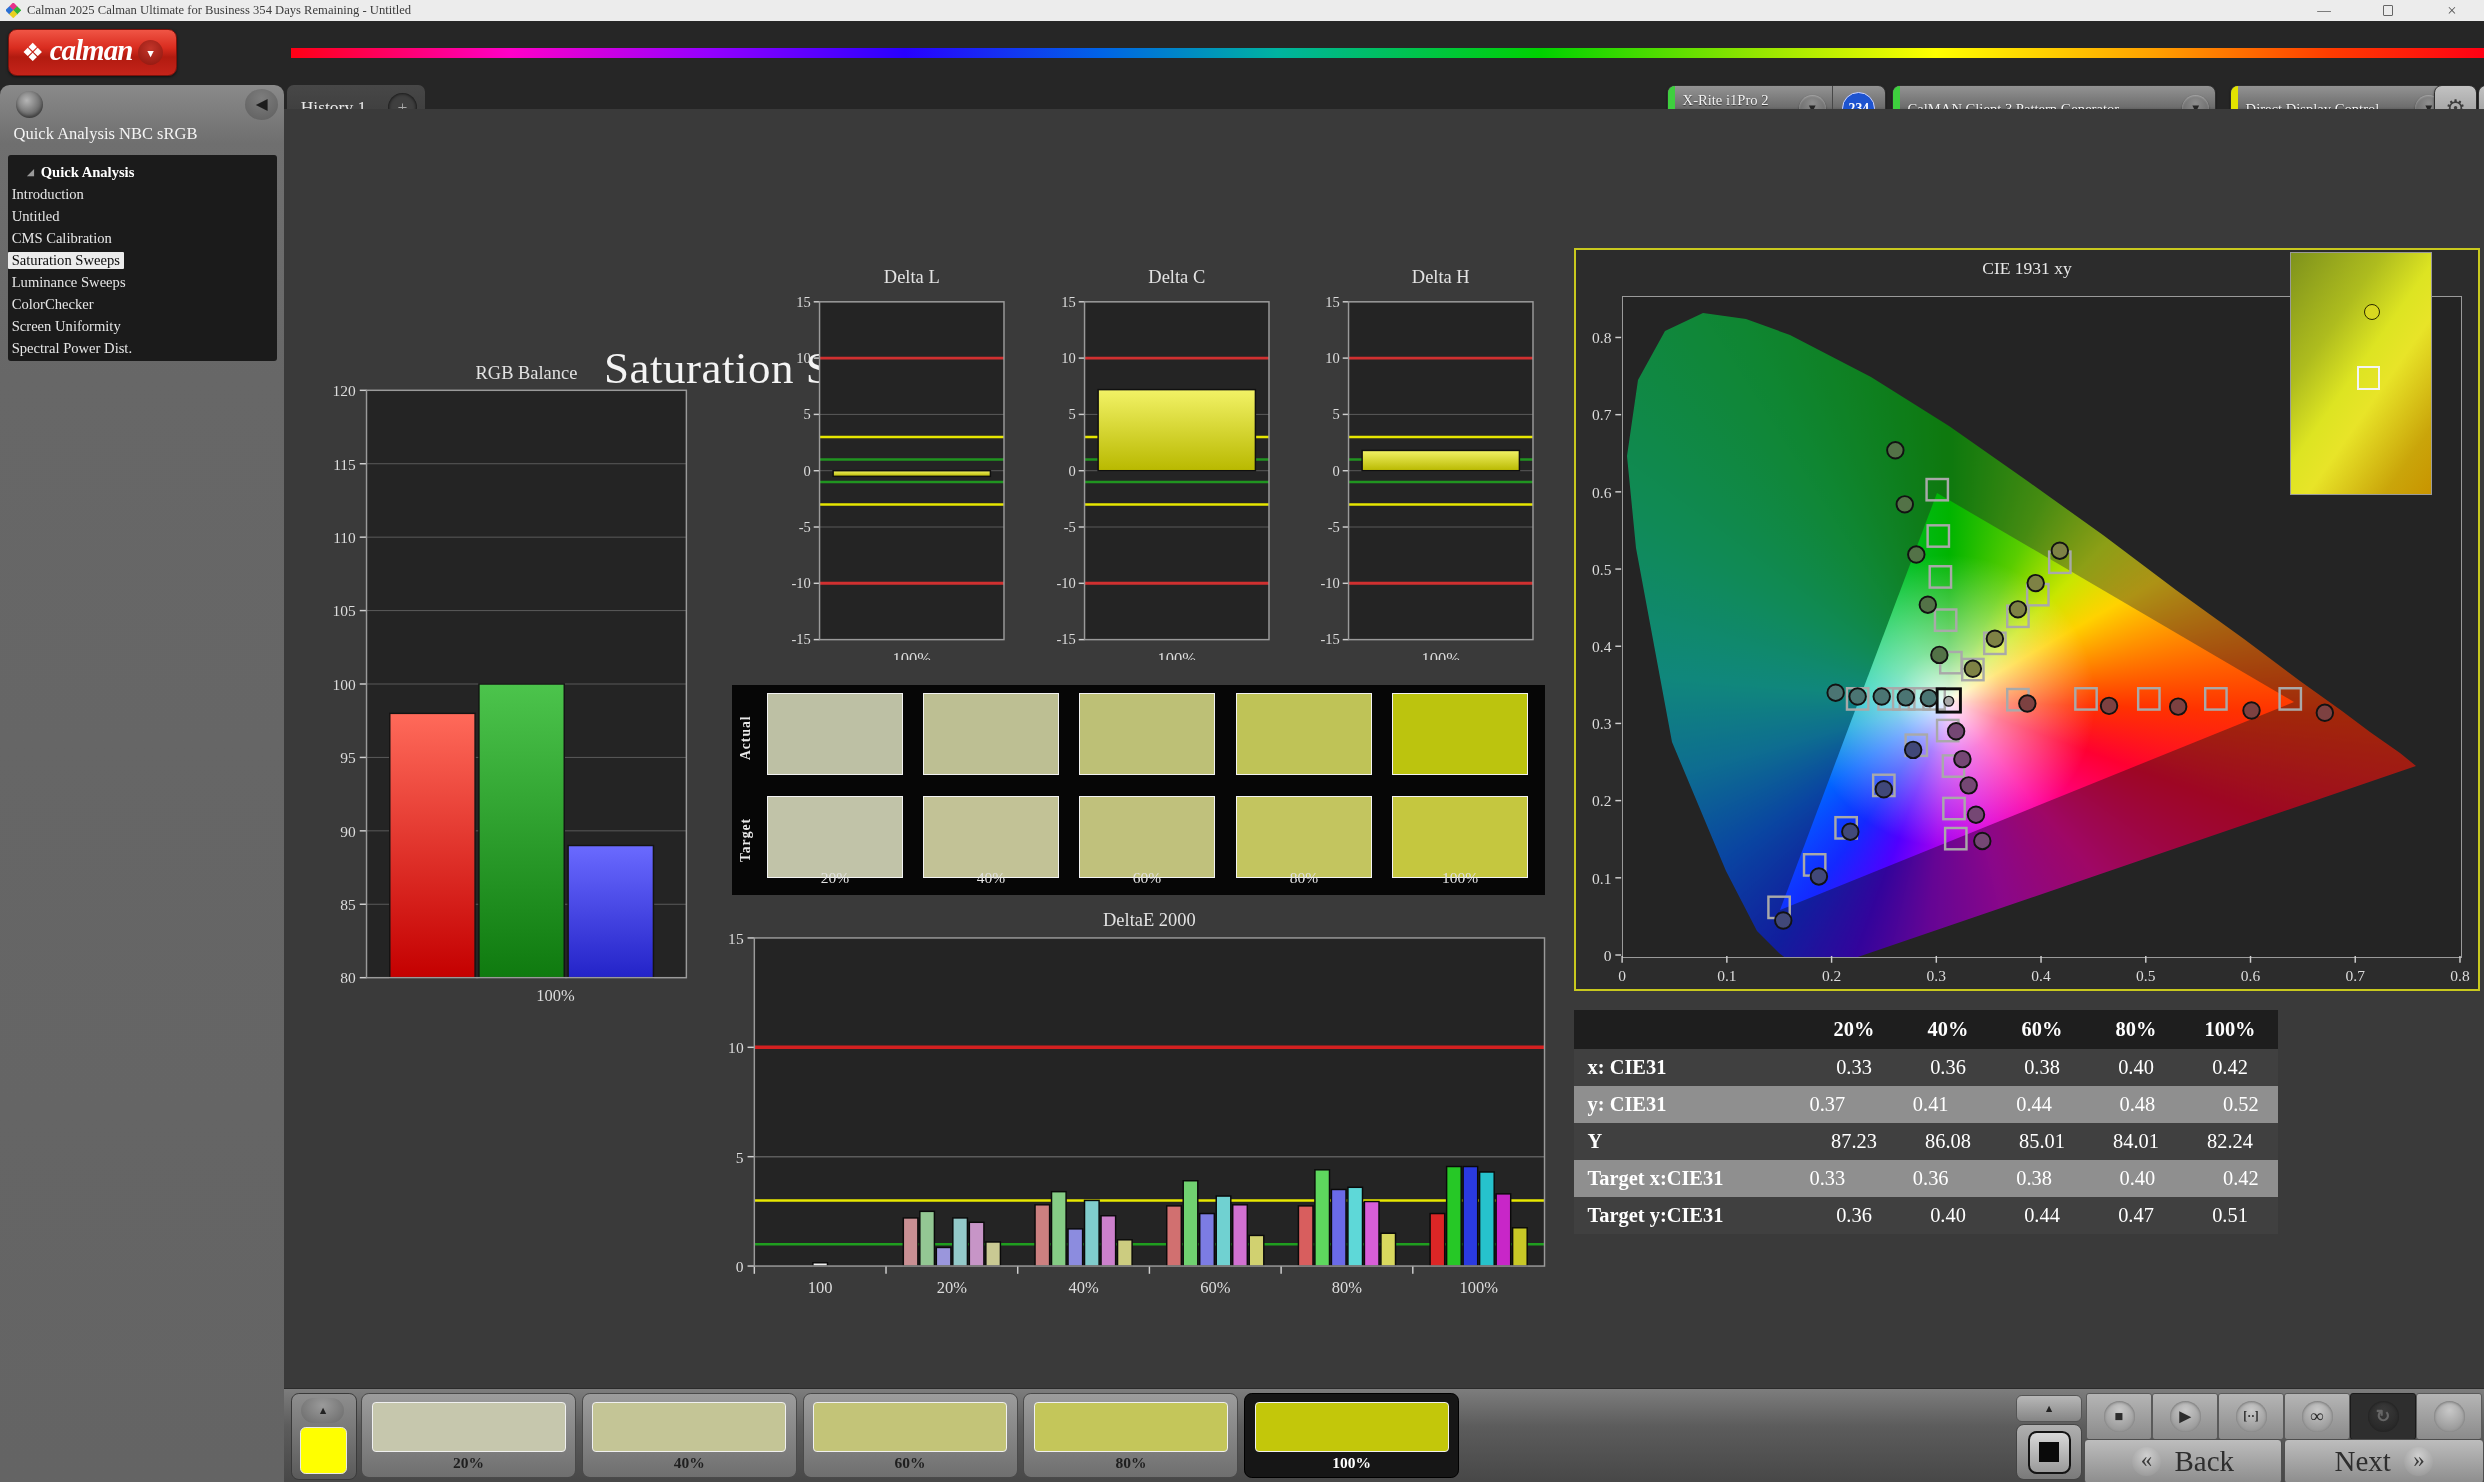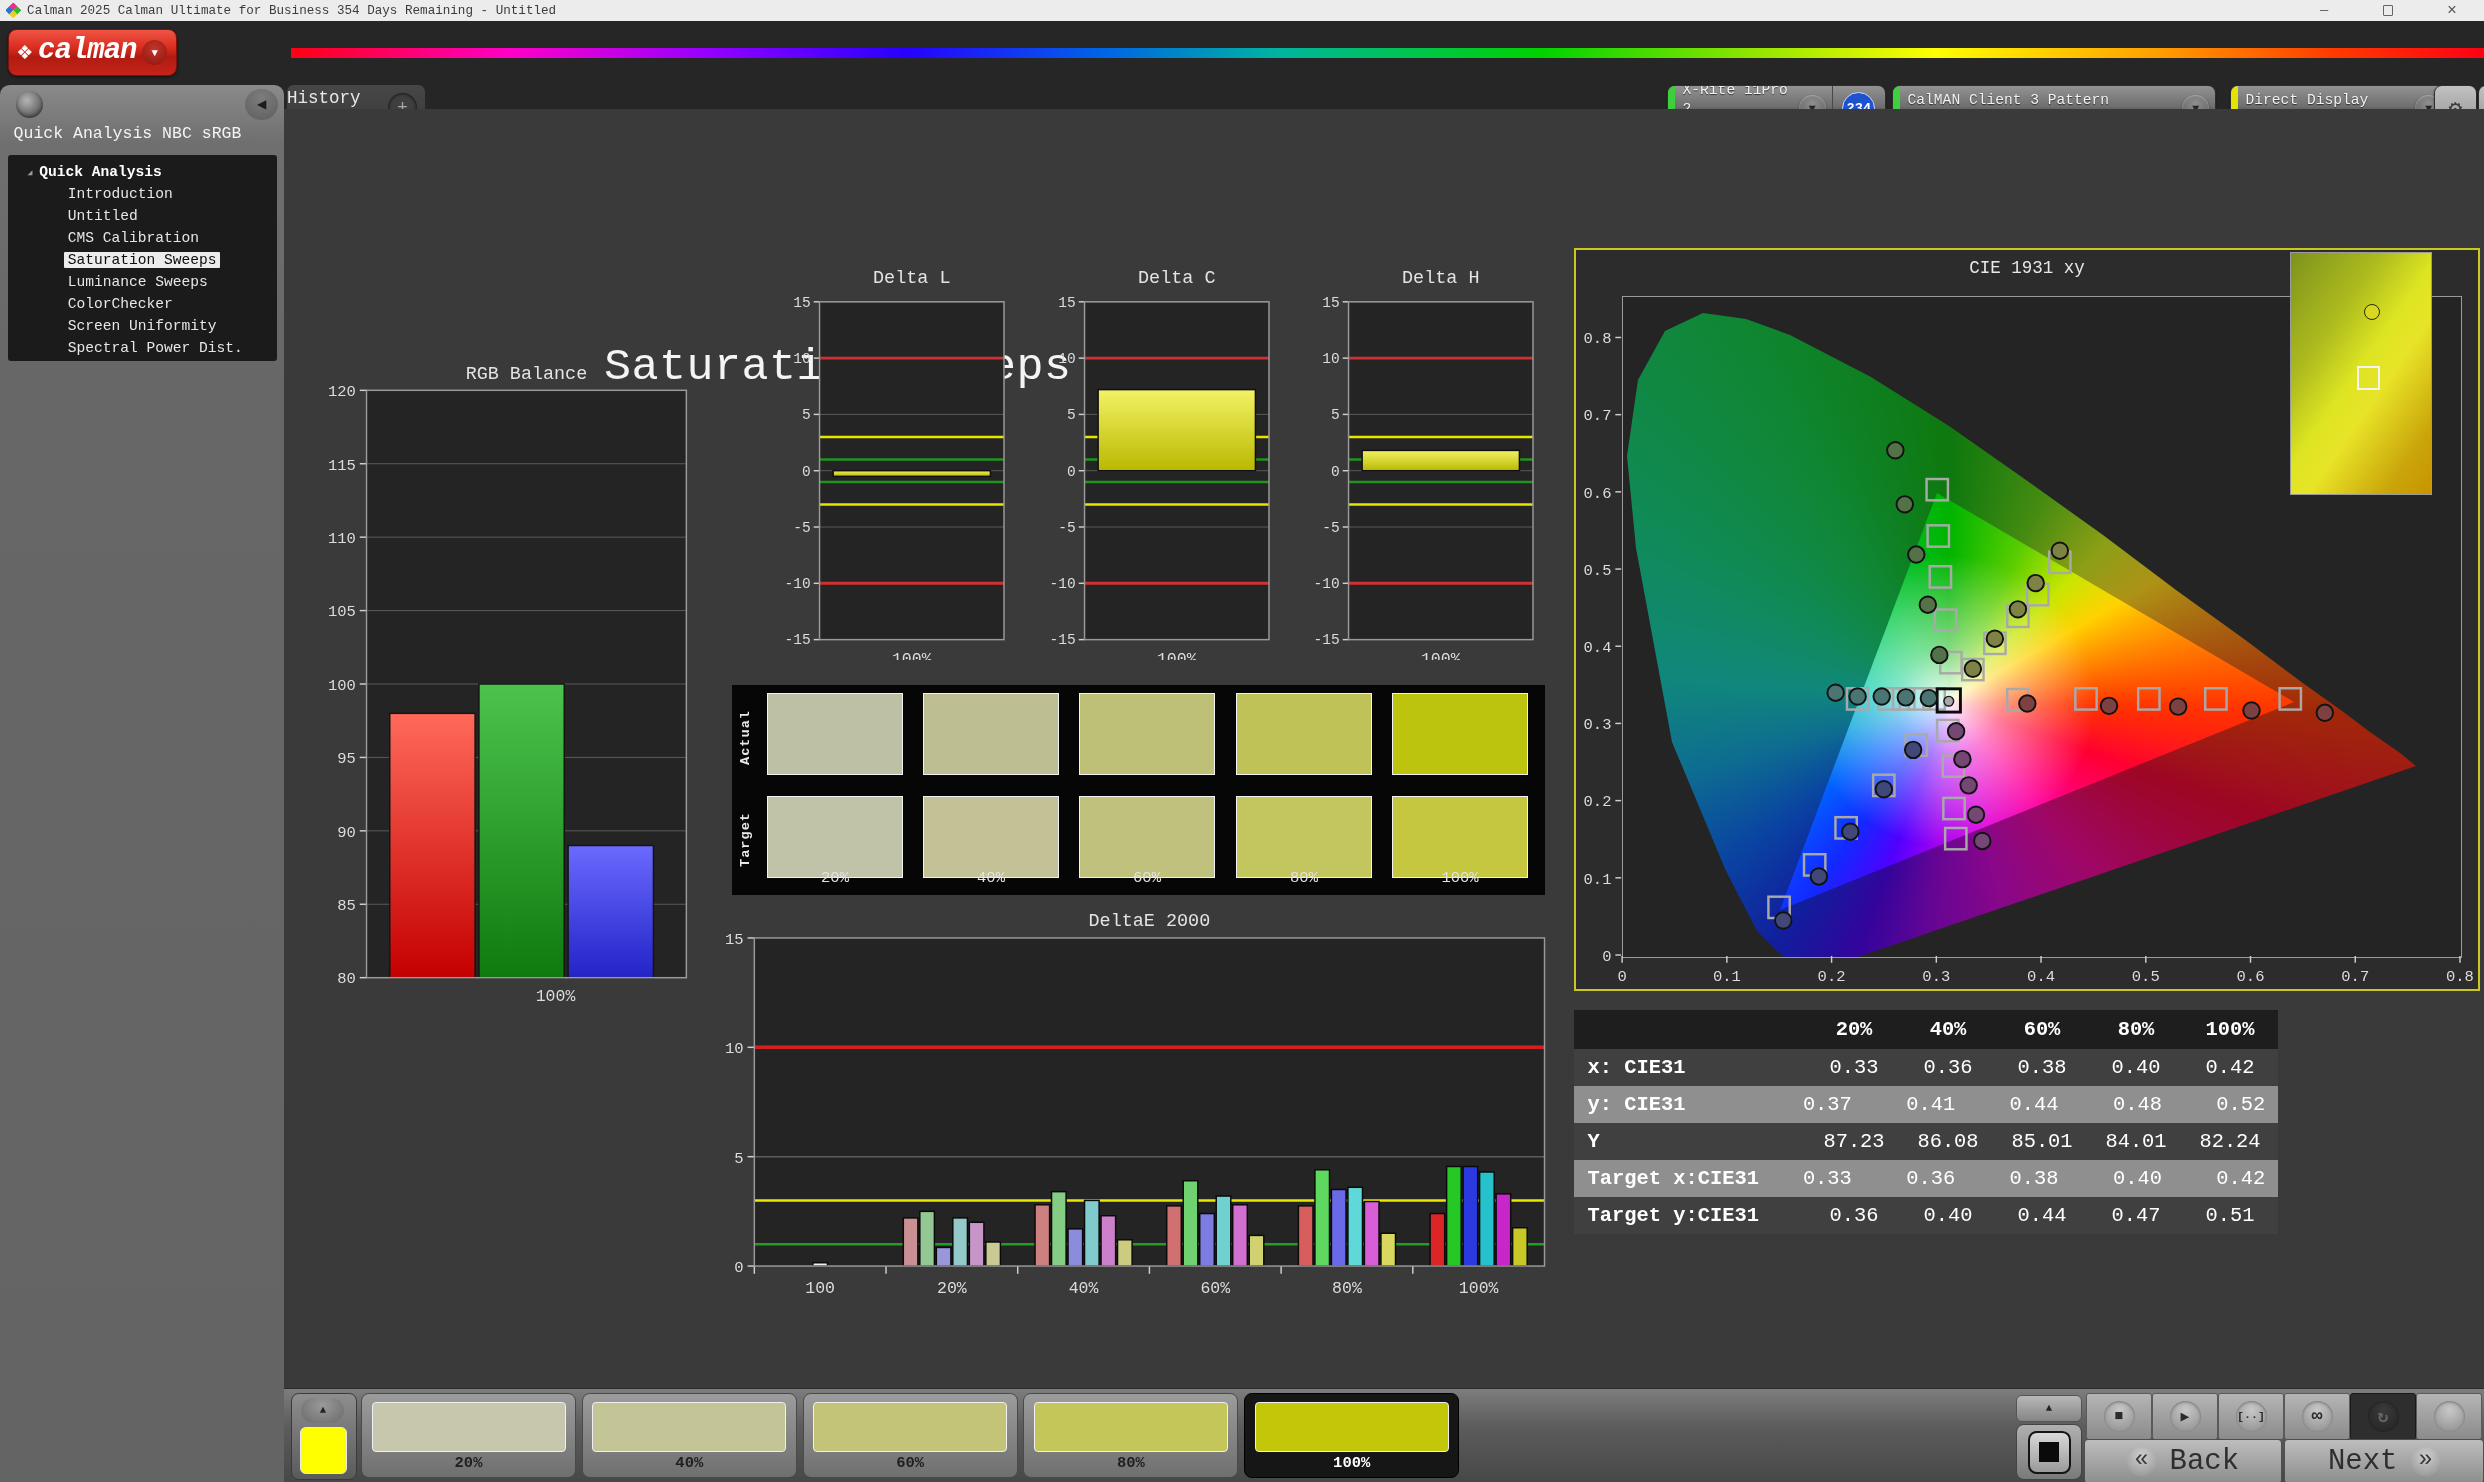--- a/index.html
+++ b/index.html
@@ -1,17 +1,17 @@
 <!DOCTYPE html>
 <html><head>
 <meta charset="utf-8">
 <style>
   html,body{margin:0;padding:0;background:#1a1a1a;}
   #app{position:relative;width:2484px;height:1483px;overflow:hidden;
-       font-family:Liberation Mono, monospace;background:#262626;}
+       font-family:Liberation Serif, serif;background:#262626;}
   
   .titlebar{position:absolute;left:0;top:0;width:2484px;height:21.3px;background:#ececec;
             display:flex;align-items:center;color:#3c3c3c;font-size:12.6px;}
   .titlebar .appicon{margin:0 5.8px 0 5.8px;display:flex;}
   .win-controls{position:absolute;right:0;top:0;height:21.3px;display:flex;}
   .win-btn{width:64px;height:21.3px;display:flex;align-items:center;justify-content:center;color:#555;font-size:13.6px;}
   .restore-box{width:8.7px;height:8.7px;border:1.3px solid #666;border-radius:1px;position:relative;background:#ececec;}
   .restore-box::before{content:"";position:absolute;left:1.9px;top:-3.9px;width:8.7px;height:8.7px;border:1.3px solid #666;border-radius:1px;z-index:-1;}
   
   .header{position:absolute;left:0;top:21.3px;width:2484px;height:109px;background:#262626;}
@@ -54,21 +54,21 @@
       background:linear-gradient(#8a8a8a 0%,#6f6f6f 58px,#676767 291px,#646464 100%);border-radius:9.7px 9.7px 0 0;}
   .knob{position:absolute;left:15.5px;top:5.8px;width:27px;height:27px;border-radius:50%;
       background:radial-gradient(circle at 40% 35%,#b5b5b5,#5f5f5f 70%);box-shadow:inset 0 -1.9px 3.9px rgba(0,0,0,.4);}
   .side-collapse{position:absolute;right:5.8px;top:3.9px;width:33px;height:31px;border-radius:50%;
       background:radial-gradient(circle at 50% 30%,#7d7d7d,#5e5e5e);display:flex;align-items:center;justify-content:center;
       color:#1c1c1c;font-size:15.5px;}
   .side-title{position:absolute;left:13.6px;top:39px;color:#f4f4f4;font-size:16.5px;}
   .treebox{position:absolute;left:7.8px;top:70px;width:269px;height:206px;background:#1b1b1b;border-radius:2.9px;padding-top:6.8px;box-sizing:border-box;}
   .tree-group{display:flex;align-items:center;gap:6.8px;padding-left:19.4px;height:21.3px;color:#fff;font-size:14.6px;font-weight:bold;}
   .tree-group .expander{color:#9a9a9a;font-size:8.7px;}
-  .tree-item{padding-left:56px;height:22px;display:flex;align-items:center;color:#e6e6e6;font-size:14.6px;}
+  .tree-item{height:22px;display:flex;align-items:center;color:#e6e6e6;font-size:14.6px;}
   .tree-item span{padding:0 3.9px;border-radius:1px;white-space:nowrap;}
   .tree-item.selected span{background:#ececec;color:#0d0d0d;}
   
   .main{position:absolute;left:284px;top:109px;width:2200px;height:1279px;background:#3a3a3a;}
   .page-title{position:absolute;left:320px;top:233px;color:#f4f4f4;font-size:45px;letter-spacing:0.5px;}
   .chart-abs{position:absolute;}
   .chart-svg text{fill:#dcdcdc;}
   .chart-svg .tick{font-size:16px;}
   .chart-svg .tick-sm{font-size:15px;}
   .chart-svg .ctitle{font-size:19px;fill:#e3e3e3;}

